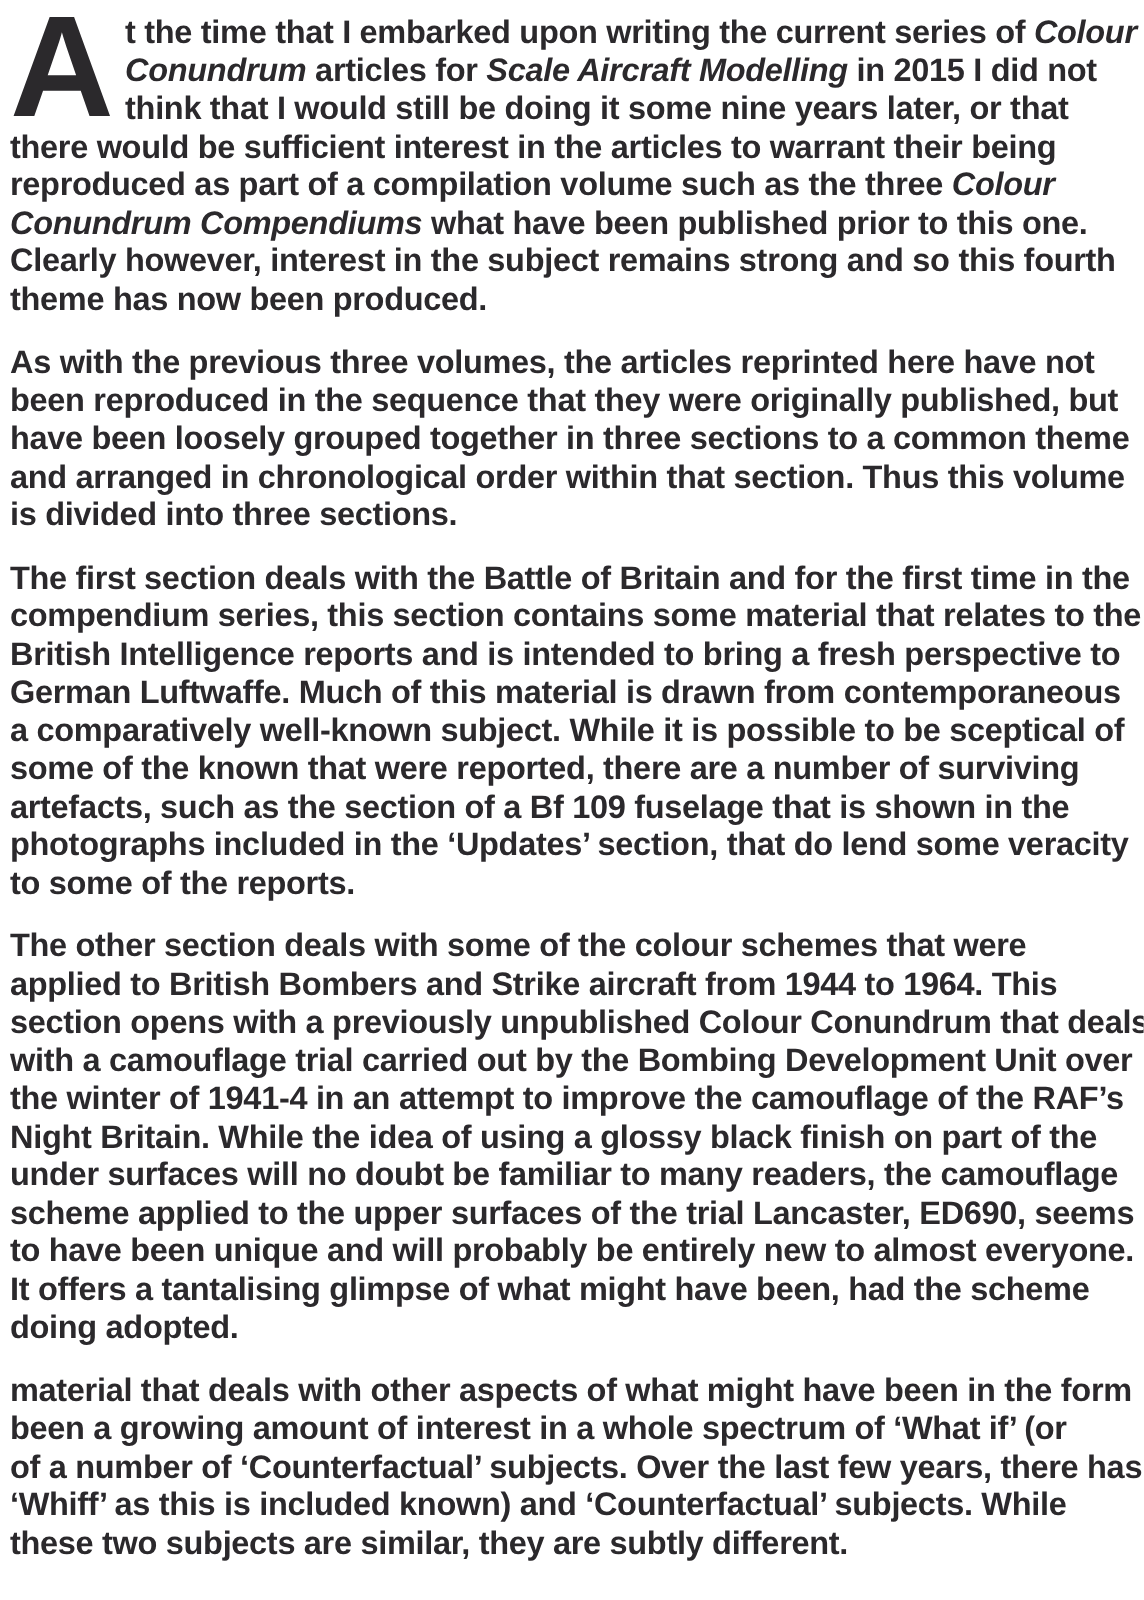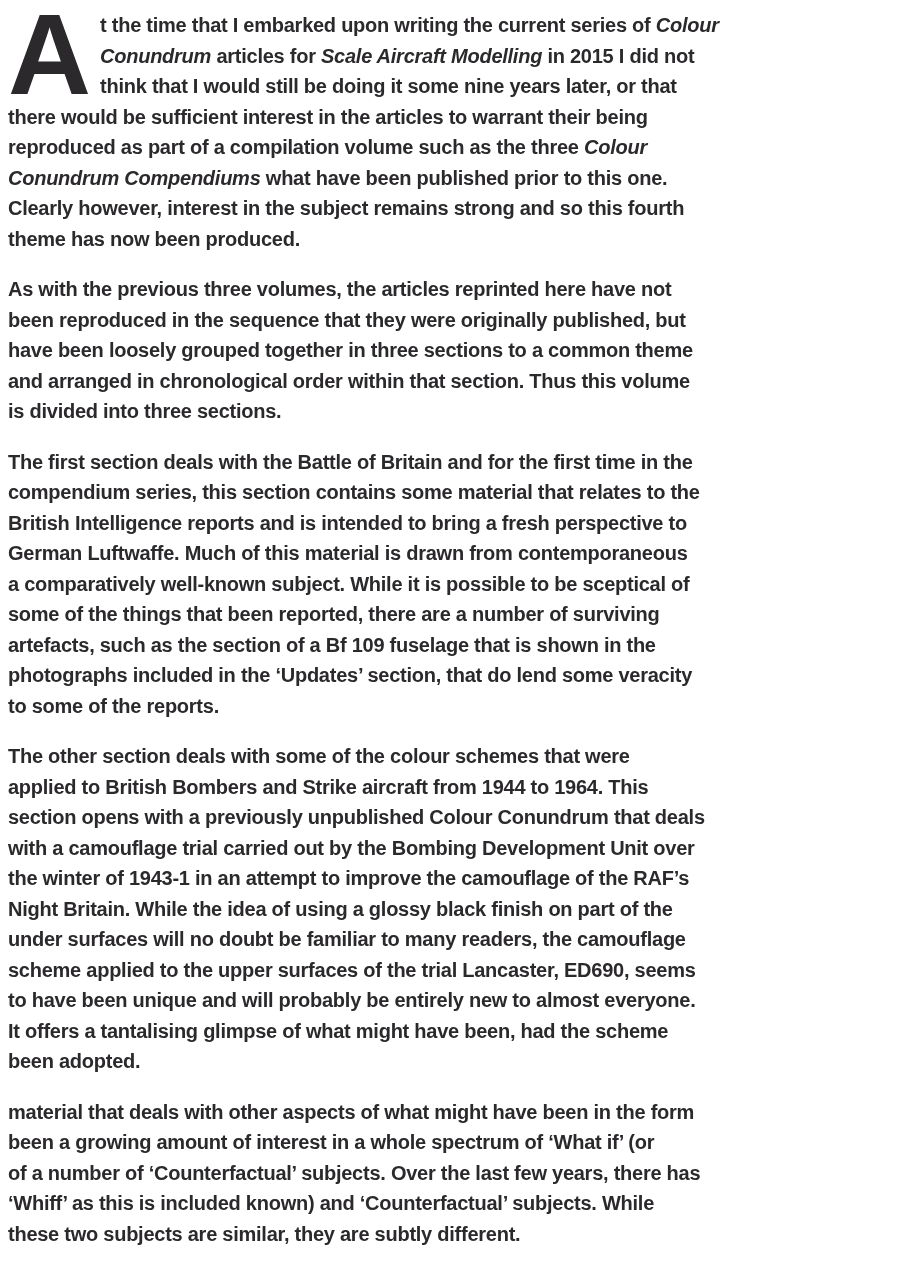--- a/index.html
+++ b/index.html
@@ -19,21 +19,21 @@
     font-weight: 700;
     color: #2b292c;
   }
   .article { width: 100%; }
   .para {
     margin: 0 0 20px 0;
     padding: 0;
   }
   .line {
     display: block;
-    font-size: 20px;
+    font-size: 26px;
     line-height: 30.5px;
     letter-spacing: -0.25px;
     white-space: nowrap;
   }
   .line em {
     font-style: italic;
     font-weight: 700;
   }
   .dropcap {
     float: left;
@@ -68,37 +68,37 @@
         <span class="line"><span>have been loosely grouped together in three sections to a common theme</span></span>
         <span class="line"><span>and arranged in chronological order within that section. Thus this volume</span></span>
         <span class="line"><span>is divided into three sections.</span></span>
       </p>
       <p class="para">
         <span class="line"><span>The first section deals with the Battle of Britain and for the first time in the</span></span>
         <span class="line"><span>compendium series, this section contains some material that relates to the</span></span>
         <span class="line"><span>British Intelligence reports and is intended to bring a fresh perspective to</span></span>
         <span class="line"><span>German Luftwaffe. Much of this material is drawn from contemporaneous</span></span>
         <span class="line"><span>a comparatively well-known subject. While it is possible to be sceptical of</span></span>
-        <span class="line"><span>some of the things that been reported, there are a number of surviving</span></span>
+        <span class="line"><span>some of the known that were reported, there are a number of surviving</span></span>
         <span class="line"><span>artefacts, such as the section of a Bf 109 fuselage that is shown in the</span></span>
         <span class="line"><span>photographs included in the ‘Updates’ section, that do lend some veracity</span></span>
         <span class="line"><span>to some of the reports.</span></span>
       </p>
       <p class="para">
         <span class="line"><span>The other section deals with some of the colour schemes that were</span></span>
         <span class="line"><span>applied to British Bombers and Strike aircraft from 1944 to 1964. This</span></span>
         <span class="line"><span>section opens with a previously unpublished Colour Conundrum that deals</span></span>
         <span class="line"><span>with a camouflage trial carried out by the Bombing Development Unit over</span></span>
-        <span class="line"><span>the winter of 1943-1 in an attempt to improve the camouflage of the RAF’s</span></span>
+        <span class="line"><span>the winter of 1941-4 in an attempt to improve the camouflage of the RAF’s</span></span>
         <span class="line"><span>Night Britain. While the idea of using a glossy black finish on part of the</span></span>
         <span class="line"><span>under surfaces will no doubt be familiar to many readers, the camouflage</span></span>
         <span class="line"><span>scheme applied to the upper surfaces of the trial Lancaster, ED690, seems</span></span>
         <span class="line"><span>to have been unique and will probably be entirely new to almost everyone.</span></span>
         <span class="line"><span>It offers a tantalising glimpse of what might have been, had the scheme</span></span>
-        <span class="line"><span>been adopted.</span></span>
+        <span class="line"><span>doing adopted.</span></span>
       </p>
       <p class="para">
         <span class="line"><span>material that deals with other aspects of what might have been in the form</span></span>
         <span class="line"><span>been a growing amount of interest in a whole spectrum of ‘What if’ (or</span></span>
         <span class="line"><span>of a number of ‘Counterfactual’ subjects. Over the last few years, there has</span></span>
         <span class="line"><span>‘Whiff’ as this is included known) and ‘Counterfactual’ subjects. While</span></span>
         <span class="line"><span>these two subjects are similar, they are subtly different.</span></span>
       </p>
     </div>
 </div>

